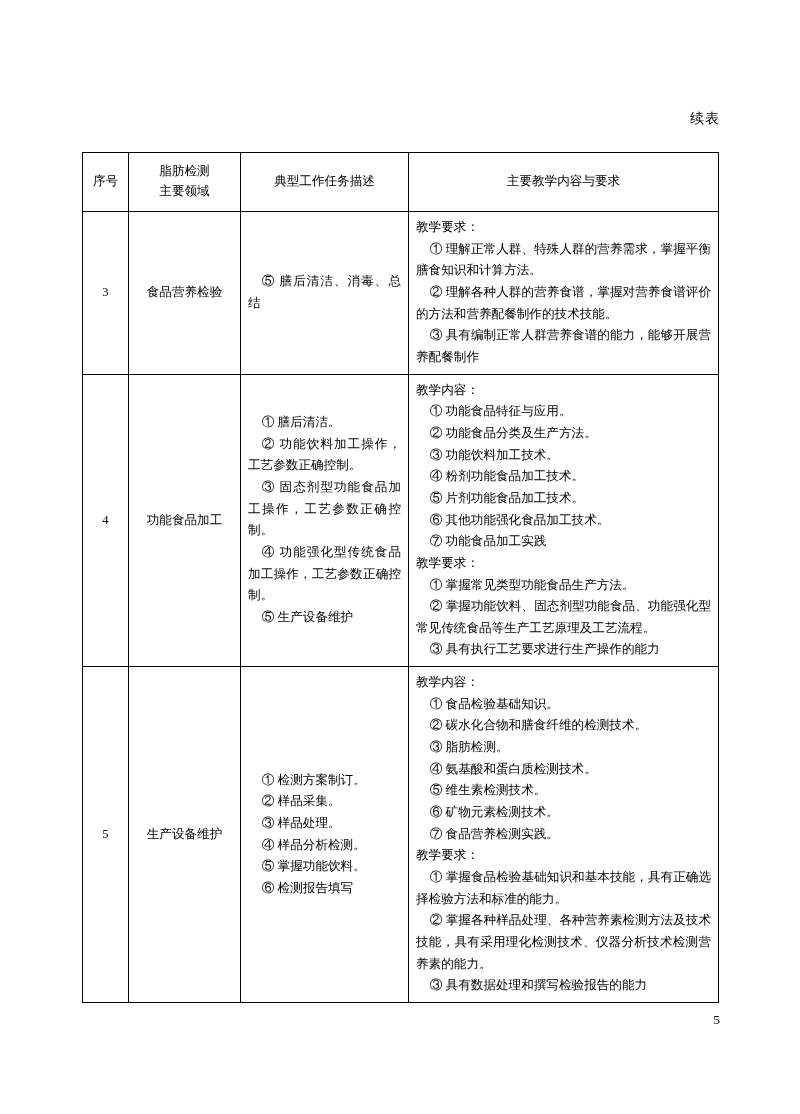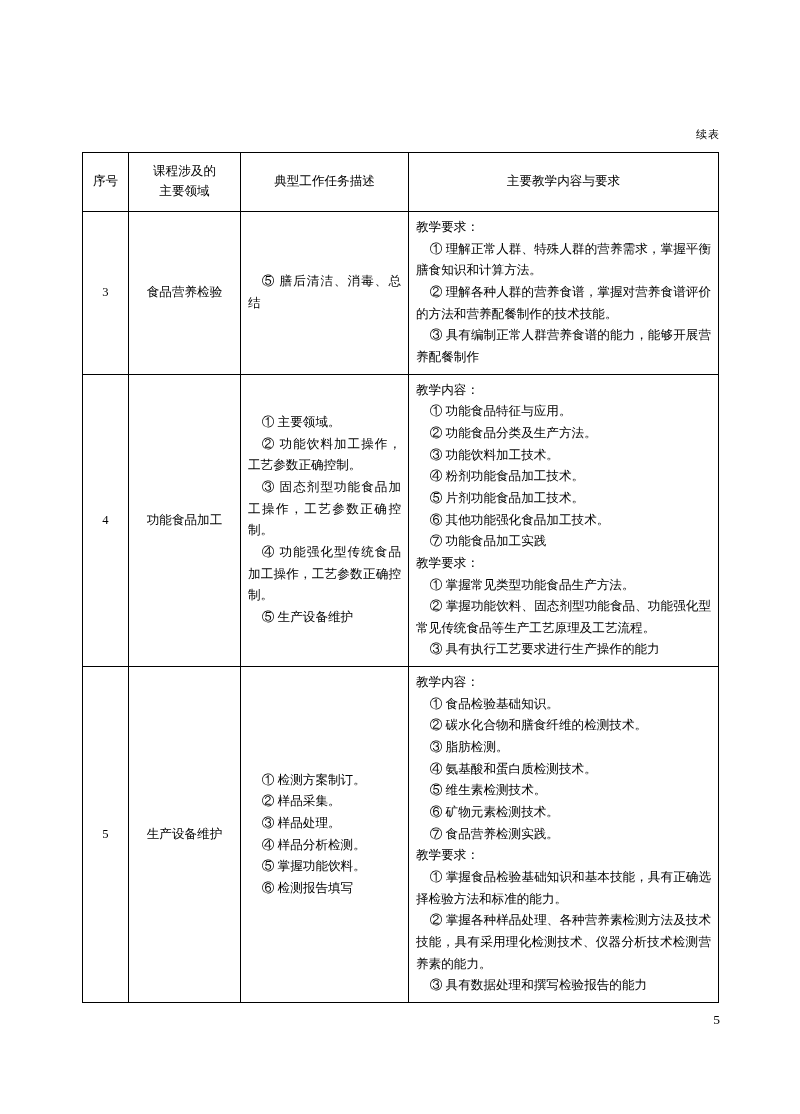--- a/index.html
+++ b/index.html
@@ -15,23 +15,23 @@
     position: relative;
   }
   .page {
     position: relative;
     width: 800px;
     height: 1114px;
     box-sizing: border-box;
   }
   .continued {
     position: absolute;
-    top: 127px;
+    top: 110px;
     right: 80px;
-    font-size: 11px;
+    font-size: 14px;
     letter-spacing: 1px;
   }
   table.doc-table {
     position: absolute;
     top: 152px;
     left: 82px;
     width: 636px;
     border-collapse: collapse;
     table-layout: fixed;
   }
@@ -91,21 +91,21 @@
     <colgroup>
       <col class="col-no">
       <col class="col-domain">
       <col class="col-task">
       <col class="col-content">
     </colgroup>
     <thead>
       <tr>
         <td>序号</td>
         <td>
-          <div class="hdr-two-line">课程涉及的</div>
+          <div class="hdr-two-line">脂肪检测</div>
           <div class="hdr-two-line">主要领域</div>
         </td>
         <td>典型工作任务描述</td>
         <td>主要教学内容与要求</td>
       </tr>
     </thead>
     <tbody>
 
       <tr>
         <td class="cell-center">3</td>
@@ -118,21 +118,21 @@
           <p class="para ind">① 理解正常人群、特殊人群的营养需求，掌握平衡膳食知识和计算方法。</p>
           <p class="para ind">② 理解各种人群的营养食谱，掌握对营养食谱评价的方法和营养配餐制作的技术技能。</p>
           <p class="para ind">③ 具有编制正常人群营养食谱的能力，能够开展营养配餐制作</p>
         </td>
       </tr>
 
       <tr>
         <td class="cell-center">4</td>
         <td class="cell-center">功能食品加工</td>
         <td class="cell-top task-list">
-          <p class="para">① 主要领域。</p>
+          <p class="para">① 膳后清洁。</p>
           <p class="para">② 功能饮料加工操作，工艺参数正确控制。</p>
           <p class="para">③ 固态剂型功能食品加工操作，工艺参数正确控制。</p>
           <p class="para">④ 功能强化型传统食品加工操作，工艺参数正确控制。</p>
           <p class="para">⑤ 生产设备维护</p>
         </td>
         <td class="cell-top">
           <p class="para">教学内容：</p>
           <p class="para ind">① 功能食品特征与应用。</p>
           <p class="para ind">② 功能食品分类及生产方法。</p>
           <p class="para ind">③ 功能饮料加工技术。</p>

